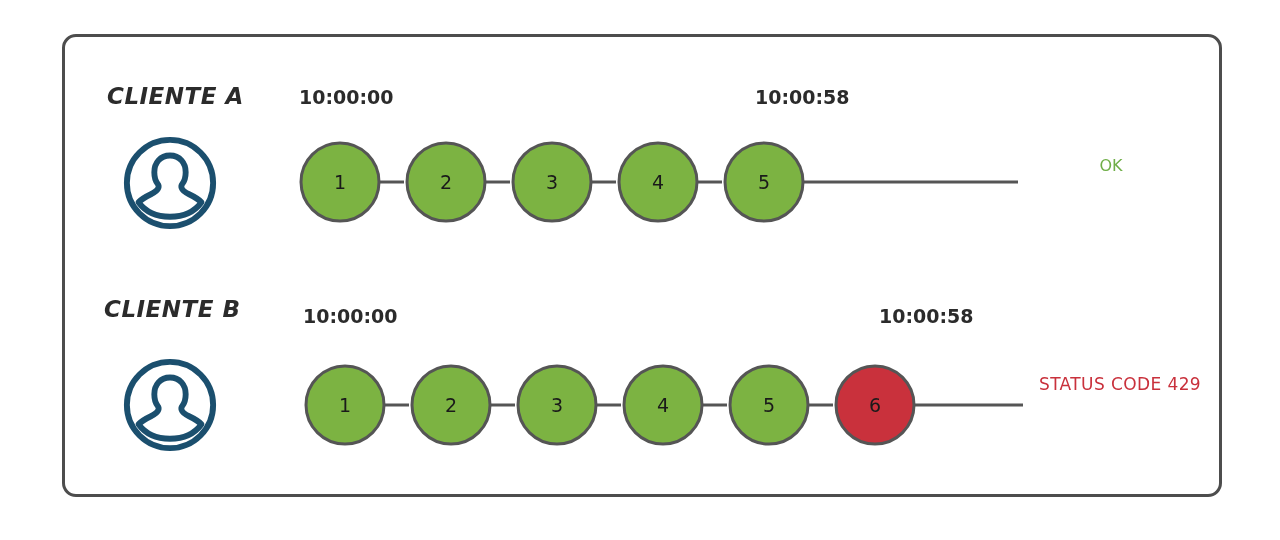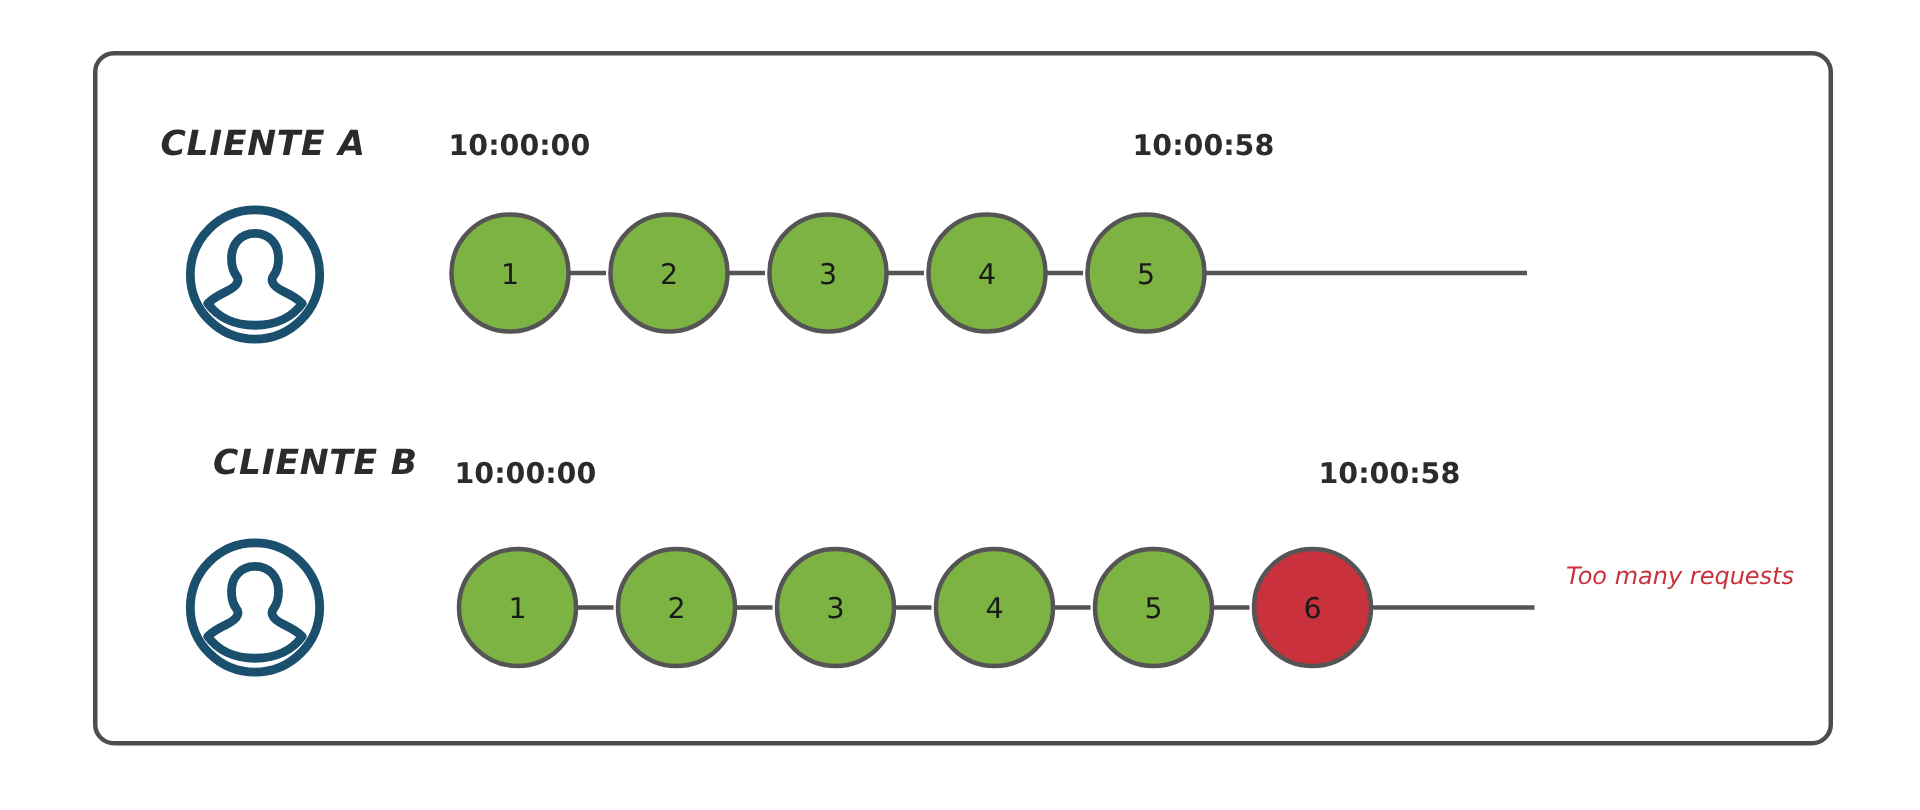--- a/index.html
+++ b/index.html
@@ -164,26 +164,27 @@
           <text class="node-num" x="364" y="55" text-anchor="middle">4</text>
         </g>
         <g>
           <circle cx="470" cy="48" r="39" fill="#7cb342" stroke="#555555" stroke-width="3"></circle>
           <text class="node-num" x="470" y="55" text-anchor="middle">5</text>
         </g>
       </svg>
     </div>
 
     <div class="status-block status-ok" style="left:1028px; top:157px; width:166px;">
+      <span class="status-line-2">OK</span>
     </div>
   </div>
 
   <div class="client-row row-b">
 
-    <div class="client-label" style="left:104px; top:296px;margin-left:38px;">CLIENTE B</div>
+    <div class="client-label" style="left:104px; top:296px;">CLIENTE B</div>
 
     <svg class="avatar-icon" style="left:121px; top:356px;" viewBox="0 0 100 100">
       <circle cx="50" cy="50" r="44" fill="none" stroke="#1b4f6e" stroke-width="6"></circle>
       <path d="M50 22
                c-10 0 -16 7.5 -16 17
                c0 5.5 1.5 9.5 3.5 12
                c1.2 1.5 1.2 2.5 0.6 4.2
                c-0.9 2.6 -3.2 4.2 -7.6 6.3
                c-5.6 2.7 -9.8 5.1 -12.6 8.2
                c6.5 9 17.6 14.8 32.1 14.8
@@ -230,17 +231,17 @@
           <text class="node-num" x="470" y="55" text-anchor="middle">5</text>
         </g>
         <g>
           <circle cx="576" cy="48" r="39" fill="#c9313c" stroke="#555555" stroke-width="3"></circle>
           <text class="node-num" x="576" y="55" text-anchor="middle">6</text>
         </g>
       </svg>
     </div>
 
     <div class="status-block status-err" style="left:1022px; top:375px; width:196px;">
-      <span class="status-line-2">Too many requests</span>
+      <span class="status-line-1">STATUS CODE 429</span>
     </div>
   </div>
 
 </div>
 
 </body></html>

